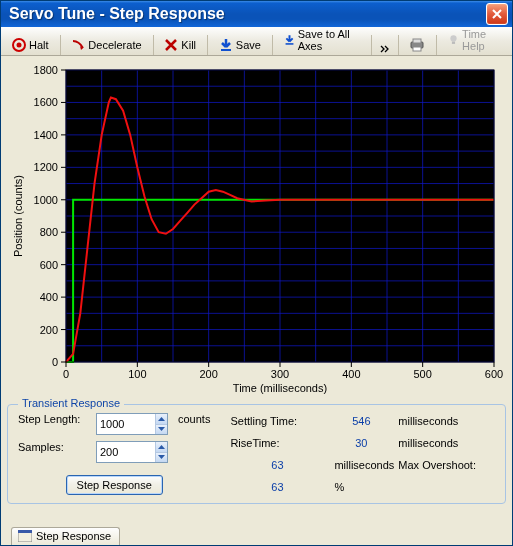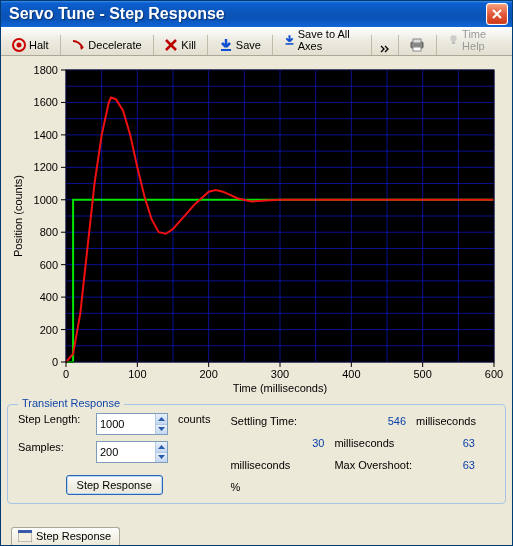--- a/index.html
+++ b/index.html
@@ -178,21 +178,21 @@
   .tr-right {
     flex: 1;
     display: grid;
     grid-template-columns: 100px auto 1fr;
     row-gap: 6px;
     column-gap: 4px;
     align-items: center;
   }
   .tr-right .val {
     color: #0a3ea8;
-    text-align: right;
+    text-align: center;
     padding-right: 6px;
   }
   .tabbar {
     display: flex;
     align-items: flex-end;
     height: 24px;
     padding-left: 4px;
     gap: 2px;
   }
   .tab {
@@ -404,20 +404,21 @@
           </div>
           <div class="step-btn-wrap">
             <button class="win-btn">Step Response</button>
           </div>
         </div>
         <div class="tr-right">
           <span>Settling Time:</span>
           <span class="val">546</span>
           <span>milliseconds</span>
 
+          <span>RiseTime:</span>
           <span class="val">30</span>
           <span>milliseconds</span>
 
           <span class="val">63</span>
           <span>milliseconds</span>
 
           <span>Max Overshoot:</span>
           <span class="val">63</span>
           <span>%</span>
         </div>

